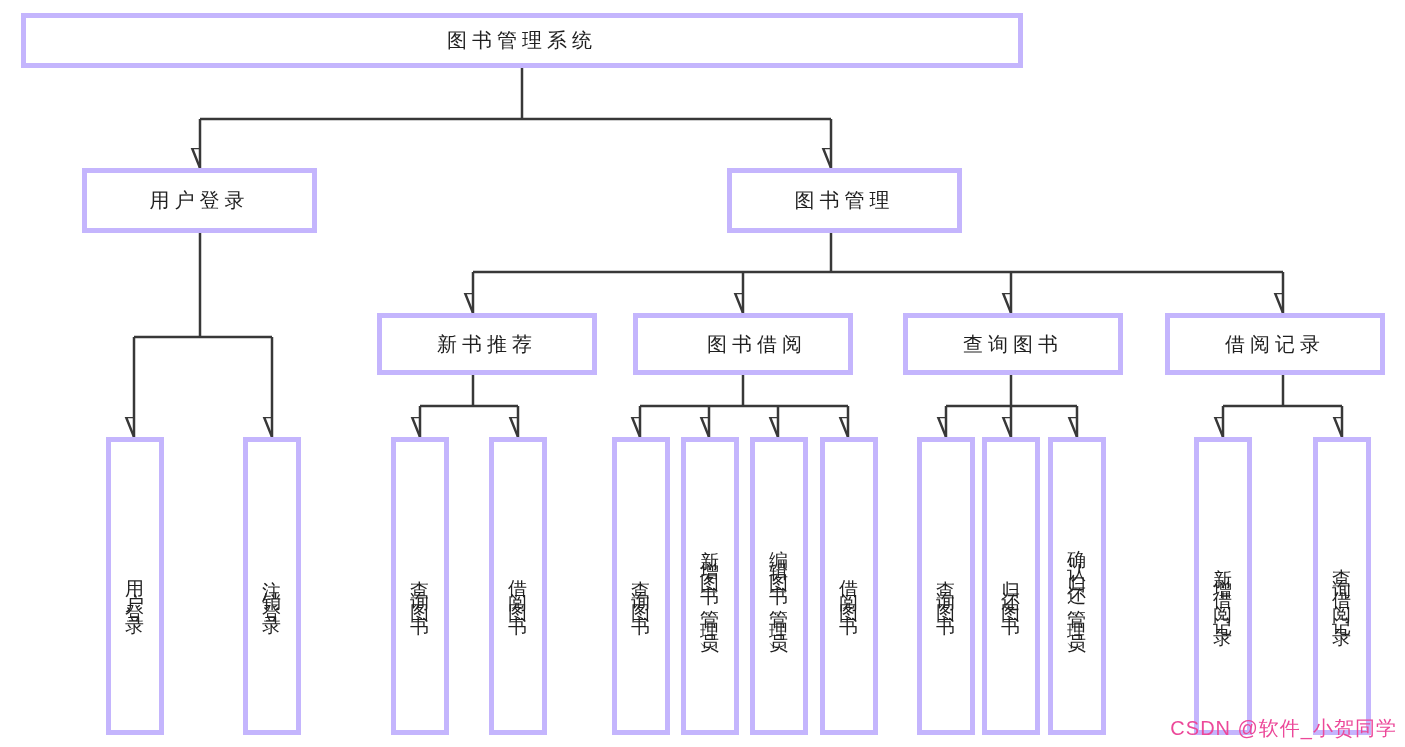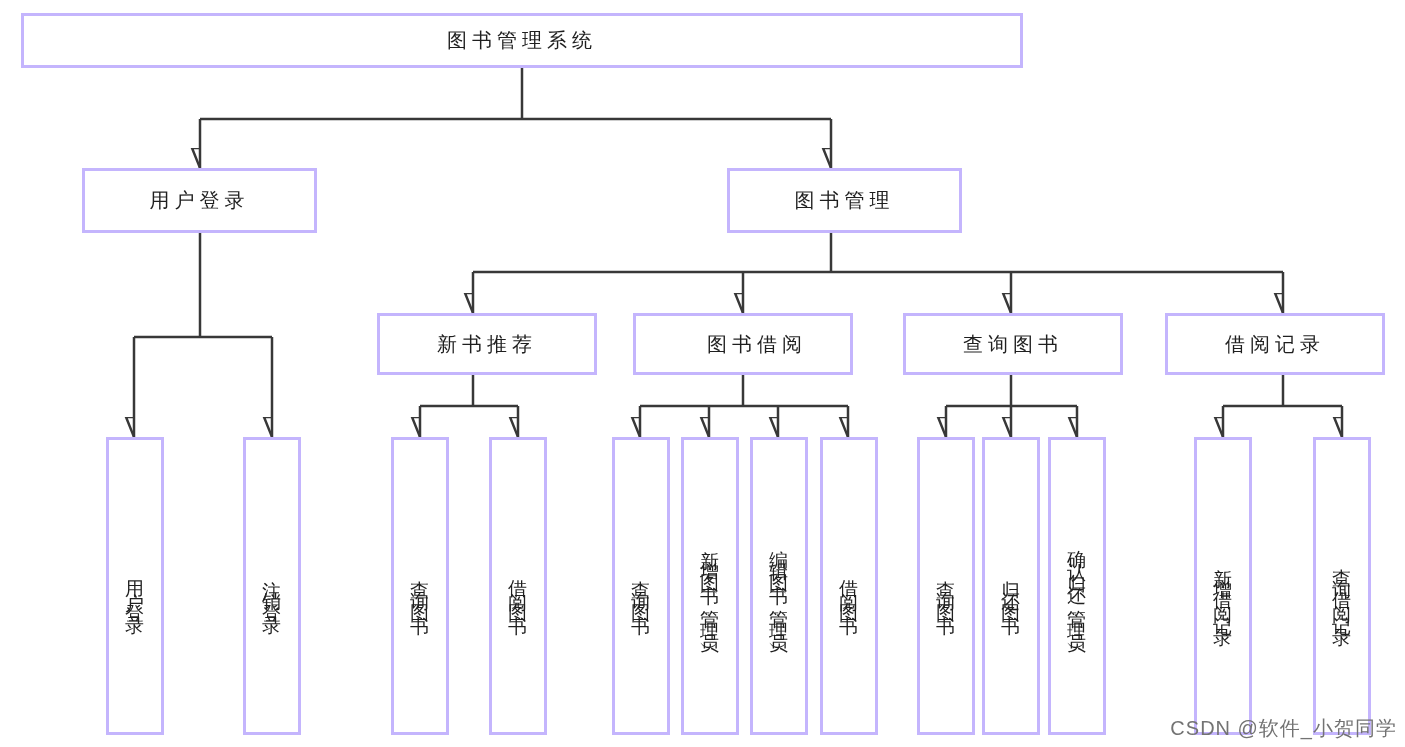--- a/index.html
+++ b/index.html
@@ -12,21 +12,21 @@
     width: 1405px;
     height: 747px;
     background: #ffffff;
     font-family: "Liberation Sans", sans-serif;
     color: #1f1f1f;
     overflow: hidden;
   }
   .node {
     position: absolute;
     box-sizing: border-box;
-    border: 3px solid #c4b5fd;
+    border: 5px solid #c4b5fd;
     background: #ffffff;
     display: flex;
     align-items: center;
     justify-content: center;
     text-align: center;
     color: #1f1f1f;
   }
   .node.root {
     left: 21px; top: 13px;
     width: 1002px; height: 55px;
@@ -65,21 +65,21 @@
     stroke: #383838;
     stroke-width: 2.5;
     fill: none;
   }
   .watermark {
     position: absolute;
     right: 8px;
     bottom: 5px;
     font-size: 20px;
     letter-spacing: 1px;
-    color: #737373;
+    color: #ec4899;
     z-index: 30;
     white-space: nowrap;
   }
 </style>
 </head>
 <body>
 
 <div id="stage">
 
   <svg id="wires" viewBox="0 0 1405 747" xmlns="http://www.w3.org/2000/svg">

